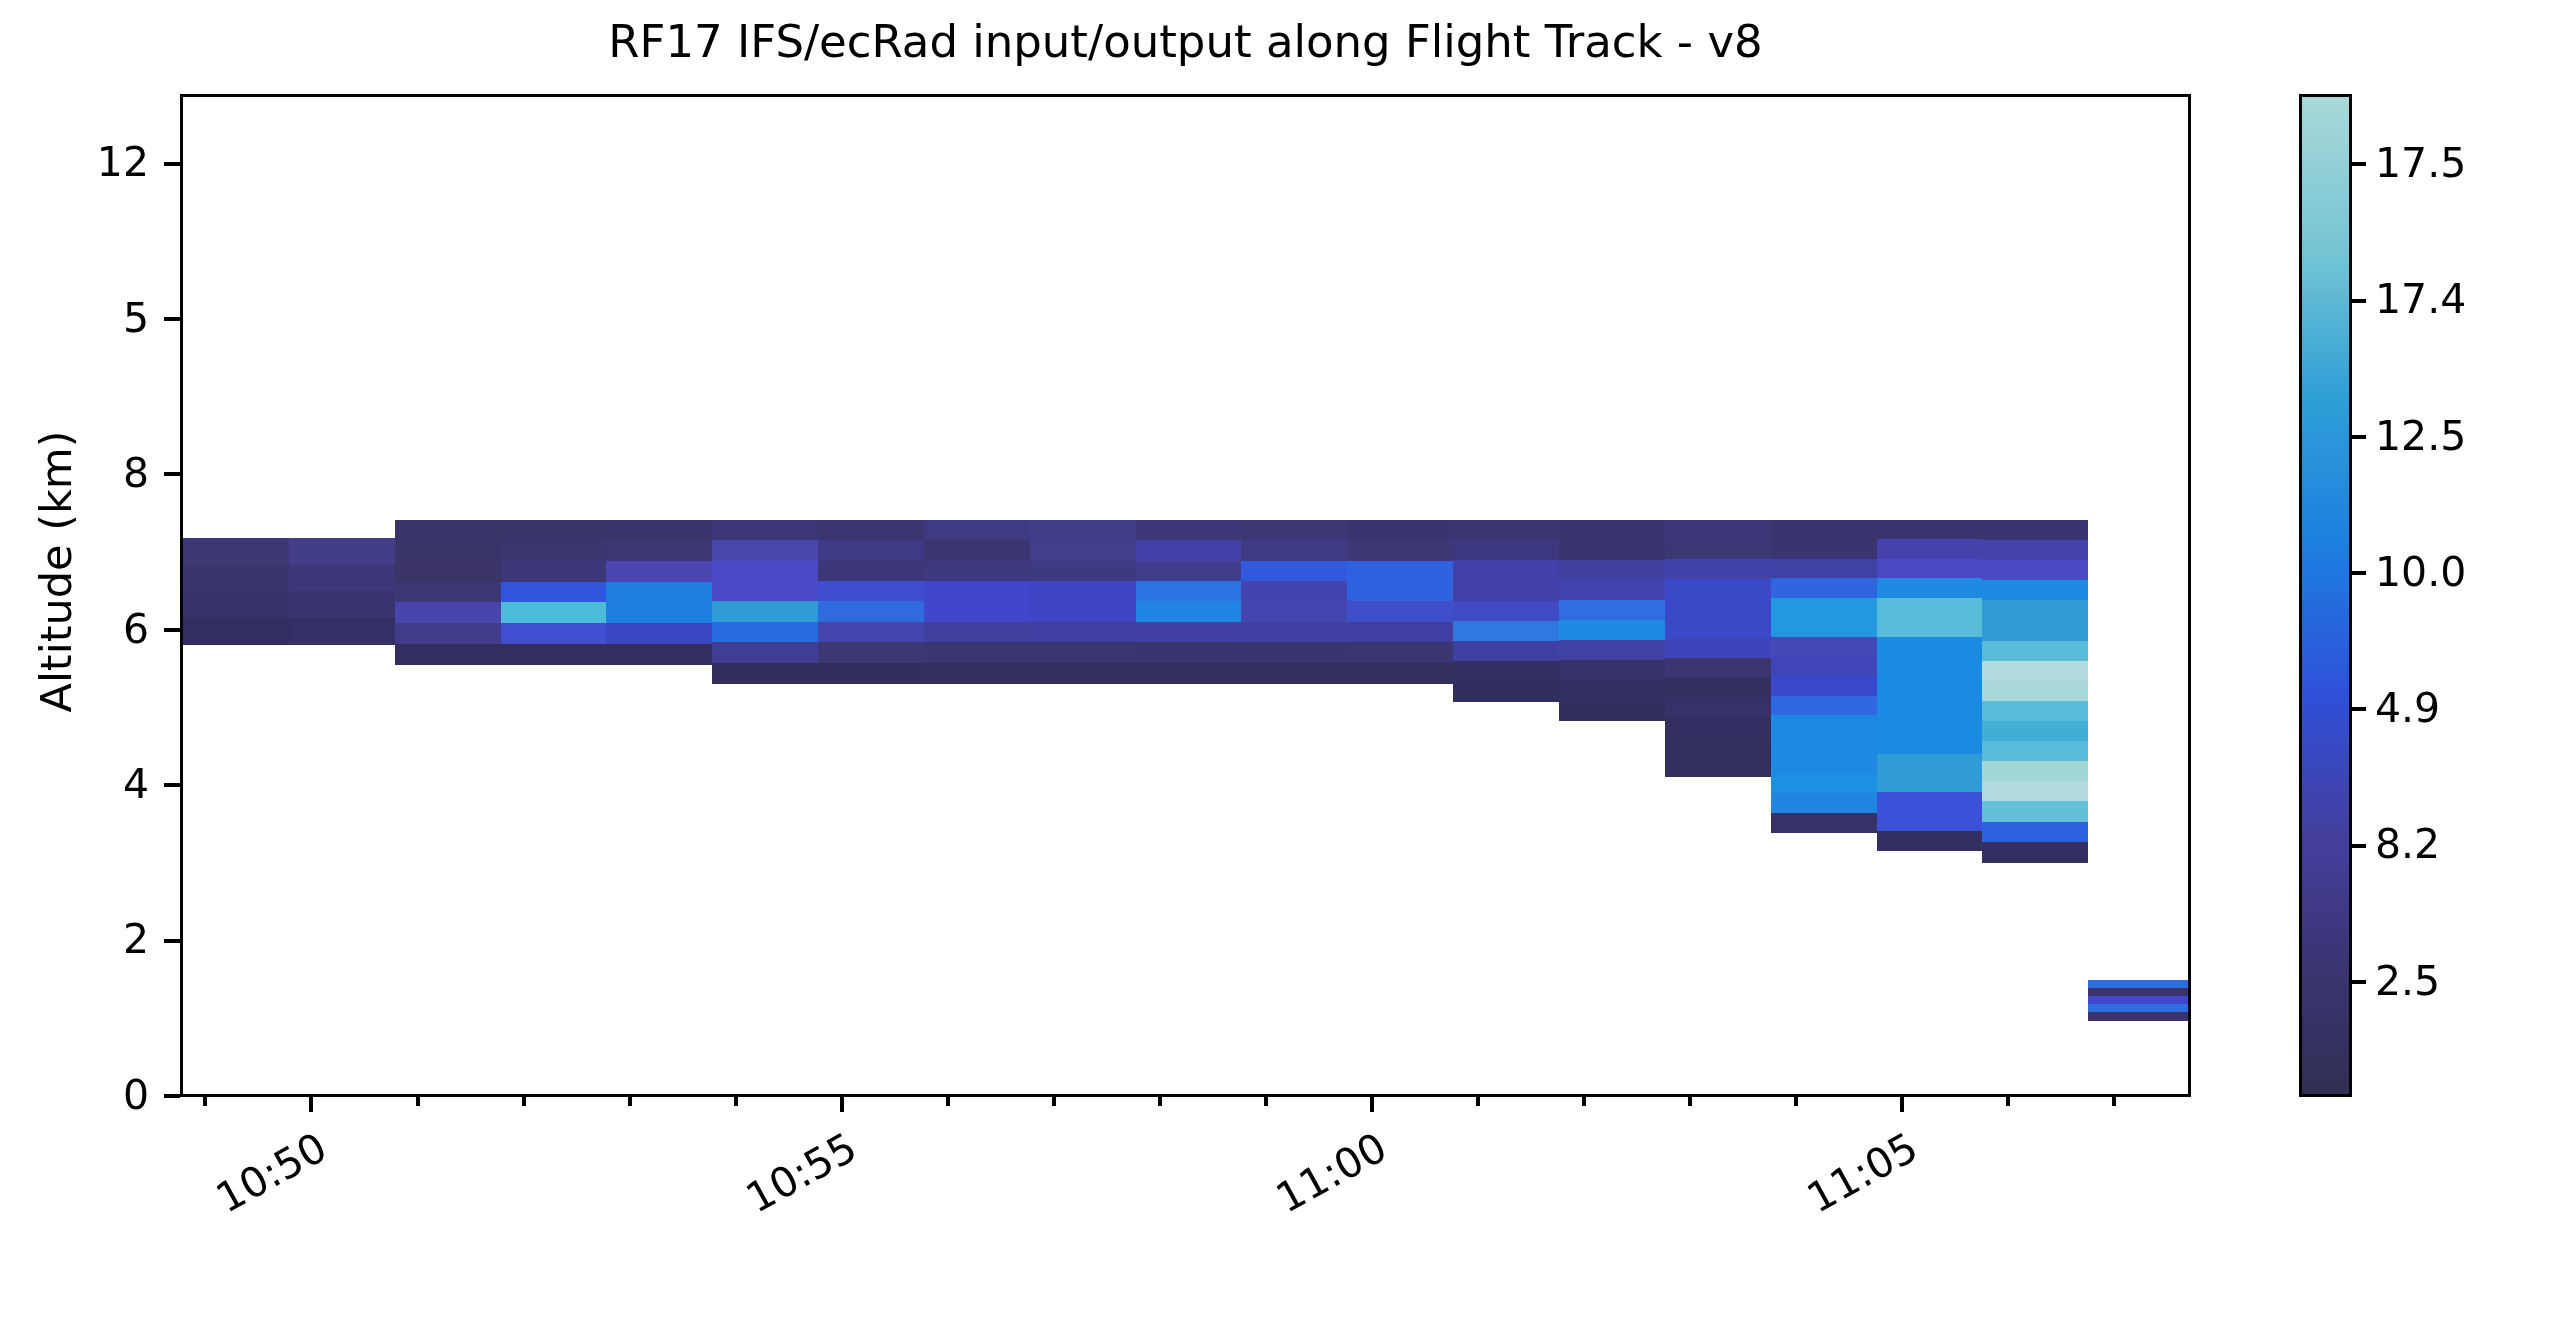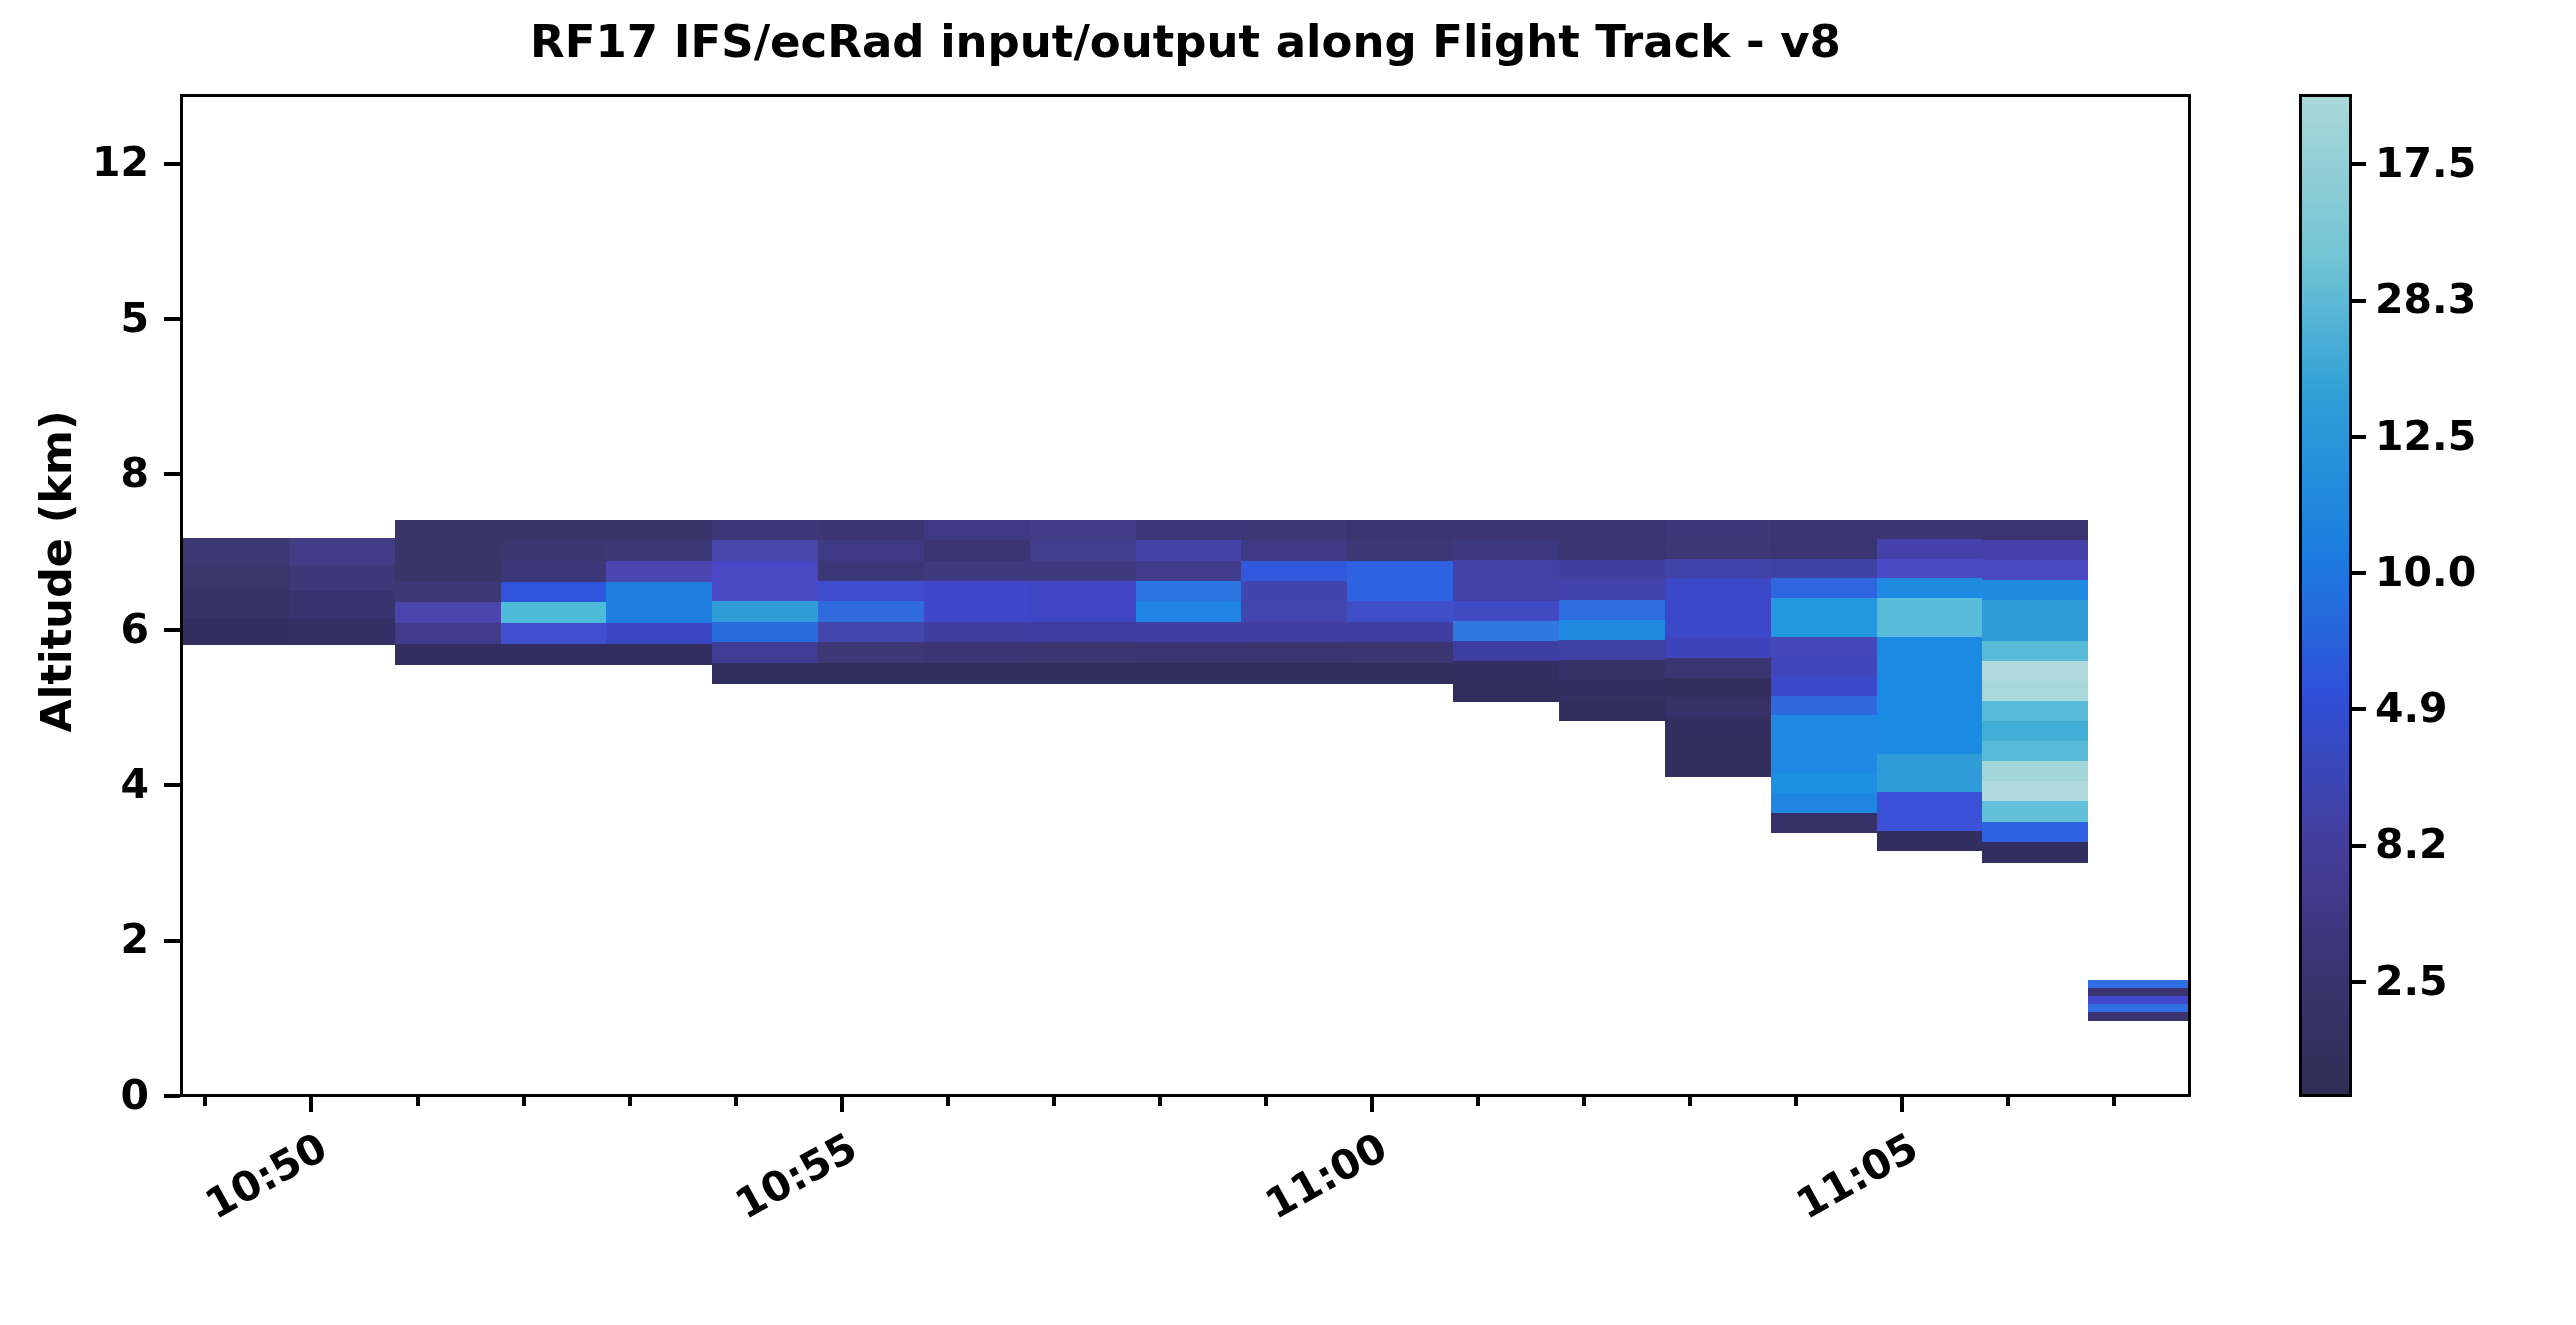--- a/index.html
+++ b/index.html
@@ -15,21 +15,20 @@
     overflow: hidden;
     position: relative;
   }
 
   #figure {
     position: absolute;
     left: 0; top: 0;
     width: 2576px;
     height: 1326px;
     background: #ffffff;
-    font-weight: bold;
   }
 
   
   #chart-title {
     position: absolute;
     left: 180px;
     top: 15.4px;
     width: 2011px;
     text-align: center;
     font-size: 45px;
@@ -390,19 +389,19 @@
       <div class="cbtick-label" style="top: 961px;">2.5</div>
       <div class="cbtick-mark" style="top: 844px;"></div>
       <div class="cbtick-label" style="top: 824px;">8.2</div>
       <div class="cbtick-mark" style="top: 707px;"></div>
       <div class="cbtick-label" style="top: 688px;">4.9</div>
       <div class="cbtick-mark" style="top: 571px;"></div>
       <div class="cbtick-label" style="top: 552px;">10.0</div>
       <div class="cbtick-mark" style="top: 435px;"></div>
       <div class="cbtick-label" style="top: 416px;">12.5</div>
       <div class="cbtick-mark" style="top: 299px;"></div>
-      <div class="cbtick-label" style="top: 279px;">28.3</div>
+      <div class="cbtick-label" style="top: 279px;">17.4</div>
       <div class="cbtick-mark" style="top: 162px;"></div>
       <div class="cbtick-label" style="top: 143px;">17.5</div>
     </div>
 
 </div>
 
 
 </body></html>

